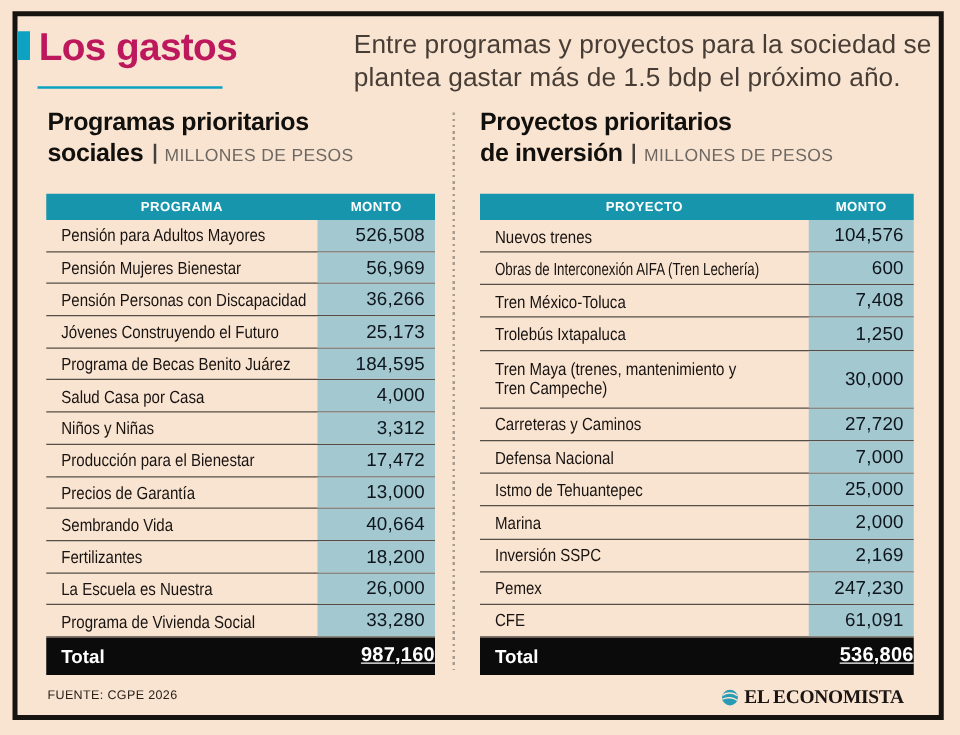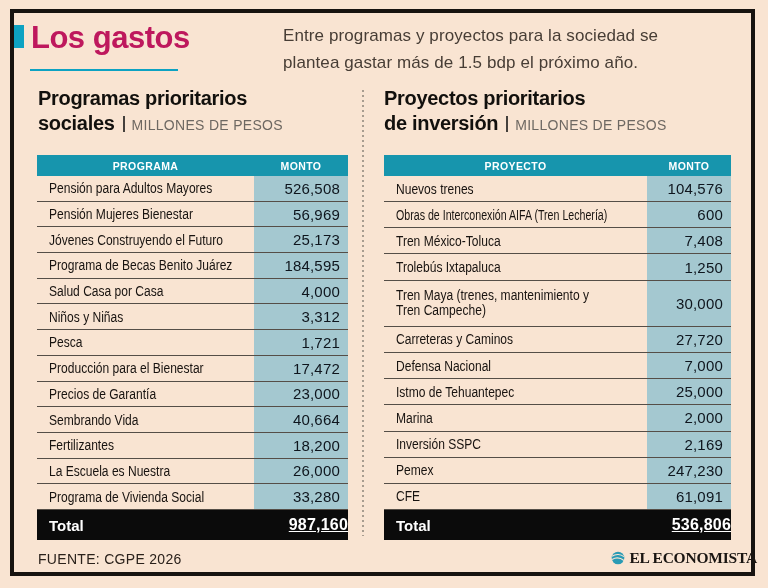--- a/index.html
+++ b/index.html
@@ -22,21 +22,21 @@
     position: absolute; left: 31px; top: 20px;
     font-size: 31px; font-weight: bold; letter-spacing: -0.5px;
     color: #be185d;
   }
   .title-underline {
     position: absolute; left: 30px; top: 69px; width: 148px; height: 2px;
     background: #0da2c2;
   }
   .page-subtitle {
     position: absolute; left: 283px; top: 22px;
-    font-size: 17px; line-height: 27px; color: #473d35; letter-spacing: 0.1px;
+    font-size: 21px; line-height: 27px; color: #473d35; letter-spacing: 0.1px;
   }
 
   .section-title { position: absolute; top: 86px; color: #12100d; }
   .section-title .line { font-size: 20px; font-weight: bold; line-height: 25px; letter-spacing: -0.3px; }
   .section-title.left-col  { left: 38px; }
   .section-title.right-col { left: 384px; }
   .unit-bar {
     display: inline-block; width: 2px; height: 16px; background: #45403c;
     margin: 0 7px 0 8px; vertical-align: -2px;
   }
@@ -81,24 +81,24 @@
   .left-col  .total-val { width: 94px; }
   .right-col .total-val { width: 84px; }
 
   .section-divider {
     position: absolute; left: 362px; top: 90px; width: 2px; height: 446px;
     background: repeating-linear-gradient(to bottom, #a79c8f 0 2px, rgba(0,0,0,0) 2px 5px);
   }
 
   .footer-source {
     position: absolute; left: 38px; top: 551px;
-    font-size: 14px; color: #2a211b; letter-spacing: 0.3px;
+    font-size: 10px; color: #2a211b; letter-spacing: 0.3px;
   }
   .brand {
-    position: absolute; right: 11px; top: 549px;
+    position: absolute; right: 45px; top: 549px;
     display: flex; align-items: center; gap: 4px; text-align: center;
   }
   .brand-name {
     font-family: "Liberation Serif", serif; font-weight: bold;
     font-size: 15.5px; color: #1a1512; letter-spacing: -0.2px;
   }
   .globe { width: 14px; height: 14px; }
 </style>
 </head>
 <body>
@@ -142,20 +142,26 @@
           <div class="val">526,508</div>
         </div>
       <div class="row">
           <div class="name">
             <span class="nm">Pensión Mujeres Bienestar</span>
           </div>
           <div class="val">56,969</div>
         </div>
       <div class="row">
           <div class="name">
+            <span class="nm">Pensión Personas con Discapacidad</span>
+          </div>
+          <div class="val">36,266</div>
+        </div>
+      <div class="row">
+          <div class="name">
             <span class="nm">Jóvenes Construyendo el Futuro</span>
           </div>
           <div class="val">25,173</div>
         </div>
       <div class="row">
           <div class="name">
             <span class="nm">Programa de Becas Benito Juárez</span>
           </div>
           <div class="val">184,595</div>
         </div>
@@ -166,35 +172,29 @@
           <div class="val">4,000</div>
         </div>
       <div class="row">
           <div class="name">
             <span class="nm">Niños y Niñas</span>
           </div>
           <div class="val">3,312</div>
         </div>
       <div class="row">
           <div class="name">
-            <span class="nm">Pesca</span>
-          </div>
-          <div class="val">1,721</div>
-        </div>
-      <div class="row">
-          <div class="name">
             <span class="nm">Producción para el Bienestar</span>
           </div>
           <div class="val">17,472</div>
         </div>
       <div class="row">
           <div class="name">
             <span class="nm">Precios de Garantía</span>
           </div>
-          <div class="val">23,000</div>
+          <div class="val">13,000</div>
         </div>
       <div class="row">
           <div class="name">
             <span class="nm">Sembrando Vida</span>
           </div>
           <div class="val">40,664</div>
         </div>
       <div class="row">
           <div class="name">
             <span class="nm">Fertilizantes</span>

